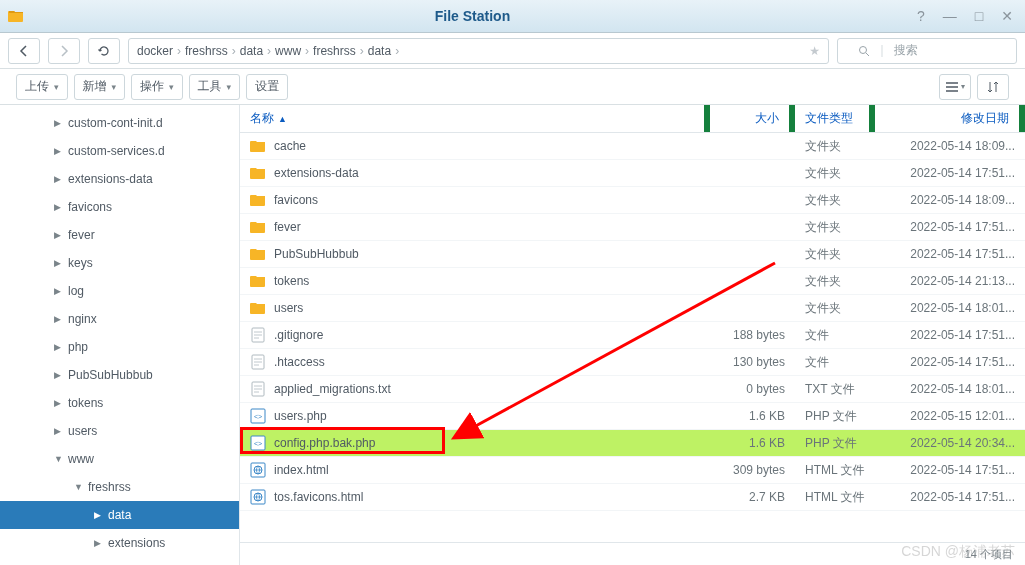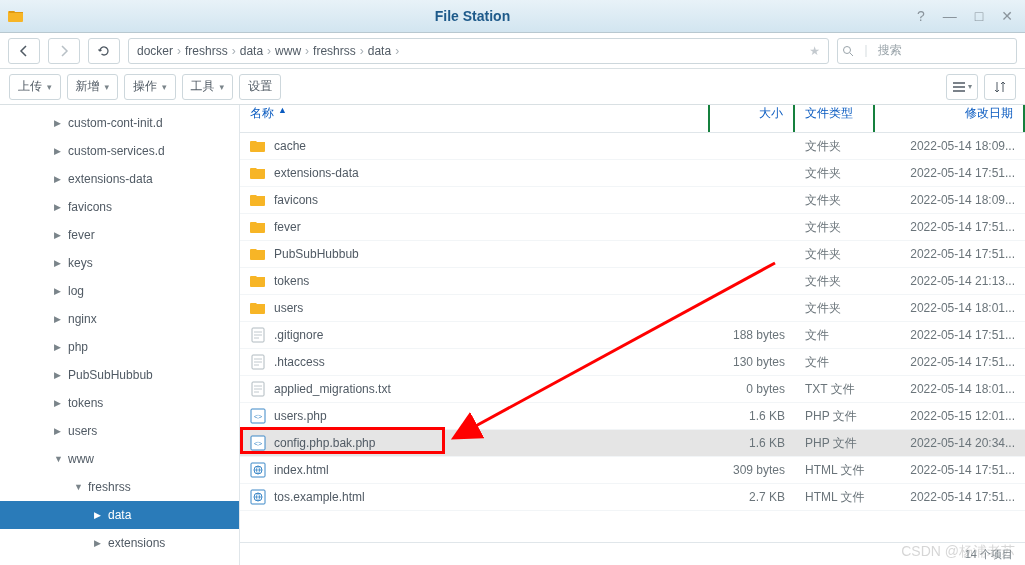--- a/index.html
+++ b/index.html
@@ -11,50 +11,50 @@
 .titlebar .title { flex: 1; text-align: center; font-weight: 600; font-size: 14px; color: #1e5a8a; }
 .titlebar .win-ctrl { display: flex; gap: 10px; color: #8a949c; }
 .titlebar .win-ctrl span { cursor: pointer; font-size: 14px; padding: 0 4px; }
 
 .navbar { height: 36px; border-bottom: 1px solid #d9e0e3; display: flex; align-items: center; padding: 0 8px; gap: 8px; }
 .btn { height: 26px; min-width: 30px; background: #fff; border: 1px solid #cdd7dc; border-radius: 3px; display: inline-flex; align-items: center; justify-content: center; padding: 0 8px; cursor: pointer; color: #505a64; font-size: 12px; }
 .addr { flex: 1; height: 26px; border: 1px solid #cdd7dc; border-radius: 3px; display: flex; align-items: center; padding: 0 8px; gap: 4px; }
 .addr .crumb { cursor: pointer; color: #505a64; }
 .addr .sep { color: #a8b0b6; }
 .addr .star { margin-left: auto; color: #c4cacf; }
-.search { width: 180px; height: 26px; border: 1px solid #cdd7dc; border-radius: 3px; display: flex; align-items: center; padding: 0 4px; color: #9aa4aa; gap: 6px; }
+.search { width: 180px; height: 26px; border: 1px solid #cdd7dc; border-radius: 3px; display: flex; align-items: center; padding: 0 20px; color: #9aa4aa; gap: 6px; }
 .search .sep2 { color: #ccd4d8; }
 
-.toolbar { height: 36px; border-bottom: 1px solid #d9e0e3; display: flex; align-items: center; padding: 0 9px; gap: 6px; }
+.toolbar { height: 36px; border-bottom: 1px solid #d9e0e3; display: flex; align-items: center; padding: 0 16px; gap: 6px; }
 .toolbar .drop::after { content: "▾"; margin-left: 5px; font-size: 9px; color: #7a848a; }
 .toolbar .right { margin-left: auto; display: flex; gap: 6px; }
 .icon-btn { width: 32px; padding: 0; }
 
 .main { display: flex; height: calc(100% - 104px); }
 .tree { width: 240px; border-right: 1px solid #e0e6ea; overflow-y: auto; padding: 4px 0; }
 .tree-item { height: 28px; display: flex; align-items: center; padding-left: 12px; cursor: pointer; color: #505a64; }
 .tree-item.selected { background: #2a7bb9; color: #fff; }
 .tree-item .twisty { width: 12px; font-size: 9px; color: #7a848a; display: inline-block; }
 .tree-item.selected .twisty { color: #fff; }
 .tree-item .label { margin-left: 2px; text-align: right; }
 .depth1 { padding-left: 54px; }
 .depth2 { padding-left: 74px; }
 .depth3 { padding-left: 94px; }
 
 .content { flex: 1; display: flex; flex-direction: column; position: relative; }
 .cols { height: 28px; border-bottom: 1px solid #e0e6ea; display: flex; align-items: center; color: #0a5bc0; font-size: 12px; }
-.cols .col { padding: 0 10px; border-right: 2px solid #15803d; height: 100%; display: flex; align-items: flex-start; }
+.cols .col { padding: 0 10px; border-right: 6px solid #15803d; height: 100%; display: flex; align-items: center; }
 .col-name { flex: 1; }
 .col-size { width: 85px; justify-content: flex-end; }
 .col-type { width: 80px; }
 .col-date { width: 150px; justify-content: flex-end; }
 .sort-asc { margin-left: 4px; font-size: 9px; }
 .rows { flex: 1; overflow-y: auto; position: relative; }
 .row { height: 27px; display: flex; align-items: center; border-bottom: 1px solid #f2f5f7; color: #505a64; }
-.row.selected { background: #e5e5e5; }
+.row.selected { background: #bef264; }
 .row .c { padding: 0 10px; display: flex; align-items: center; }
 .row .c-name { flex: 1; gap: 8px; }
 .row .c-size { width: 85px; justify-content: flex-end; color: #6a747a; }
 .row .c-type { width: 80px; color: #6a747a; }
 .row .c-date { width: 150px; justify-content: flex-end; color: #6a747a; }
 .file-icon { width: 16px; height: 16px; display: inline-flex; }
 .footer { height: 24px; border-top: 1px solid #e0e6ea; display: flex; align-items: center; justify-content: flex-end; padding: 0 12px; color: #7a848a; font-size: 11px; }
 
 .highlight-box { position: absolute; top: 294px; left: 0px; width: 205px; height: 27px; border: 3px solid #ff0000; pointer-events: none; z-index: 10; }
 .arrow-svg { position: absolute; top: 80px; left: 200px; width: 350px; height: 250px; pointer-events: none; z-index: 9; }
@@ -410,21 +410,21 @@
         </div>
         <div class="row">
           <div class="c c-name">
             <span class="file-icon">
               <svg viewBox="0 0 16 16">
                 <rect x="1" y="1" width="14" height="14" rx="1" fill="#fff" stroke="#3a87c7"></rect>
                 <circle cx="8" cy="8" r="4" fill="none" stroke="#3a87c7"></circle>
                 <path d="M4 8h8M8 4c2 2 2 6 0 8M8 4c-2 2-2 6 0 8" stroke="#3a87c7" fill="none" stroke-width="0.8"></path>
               </svg>
             </span>
-            <span>tos.example.html</span>
+            <span>tos.favicons.html</span>
           </div>
           <div class="c c-size">2.7 KB</div>
           <div class="c c-type">HTML 文件</div>
           <div class="c c-date">2022-05-14 17:51...</div>
         </div>
       </div>
     <div class="footer">
       <span>14 个项目</span>
     </div>
   </div>

